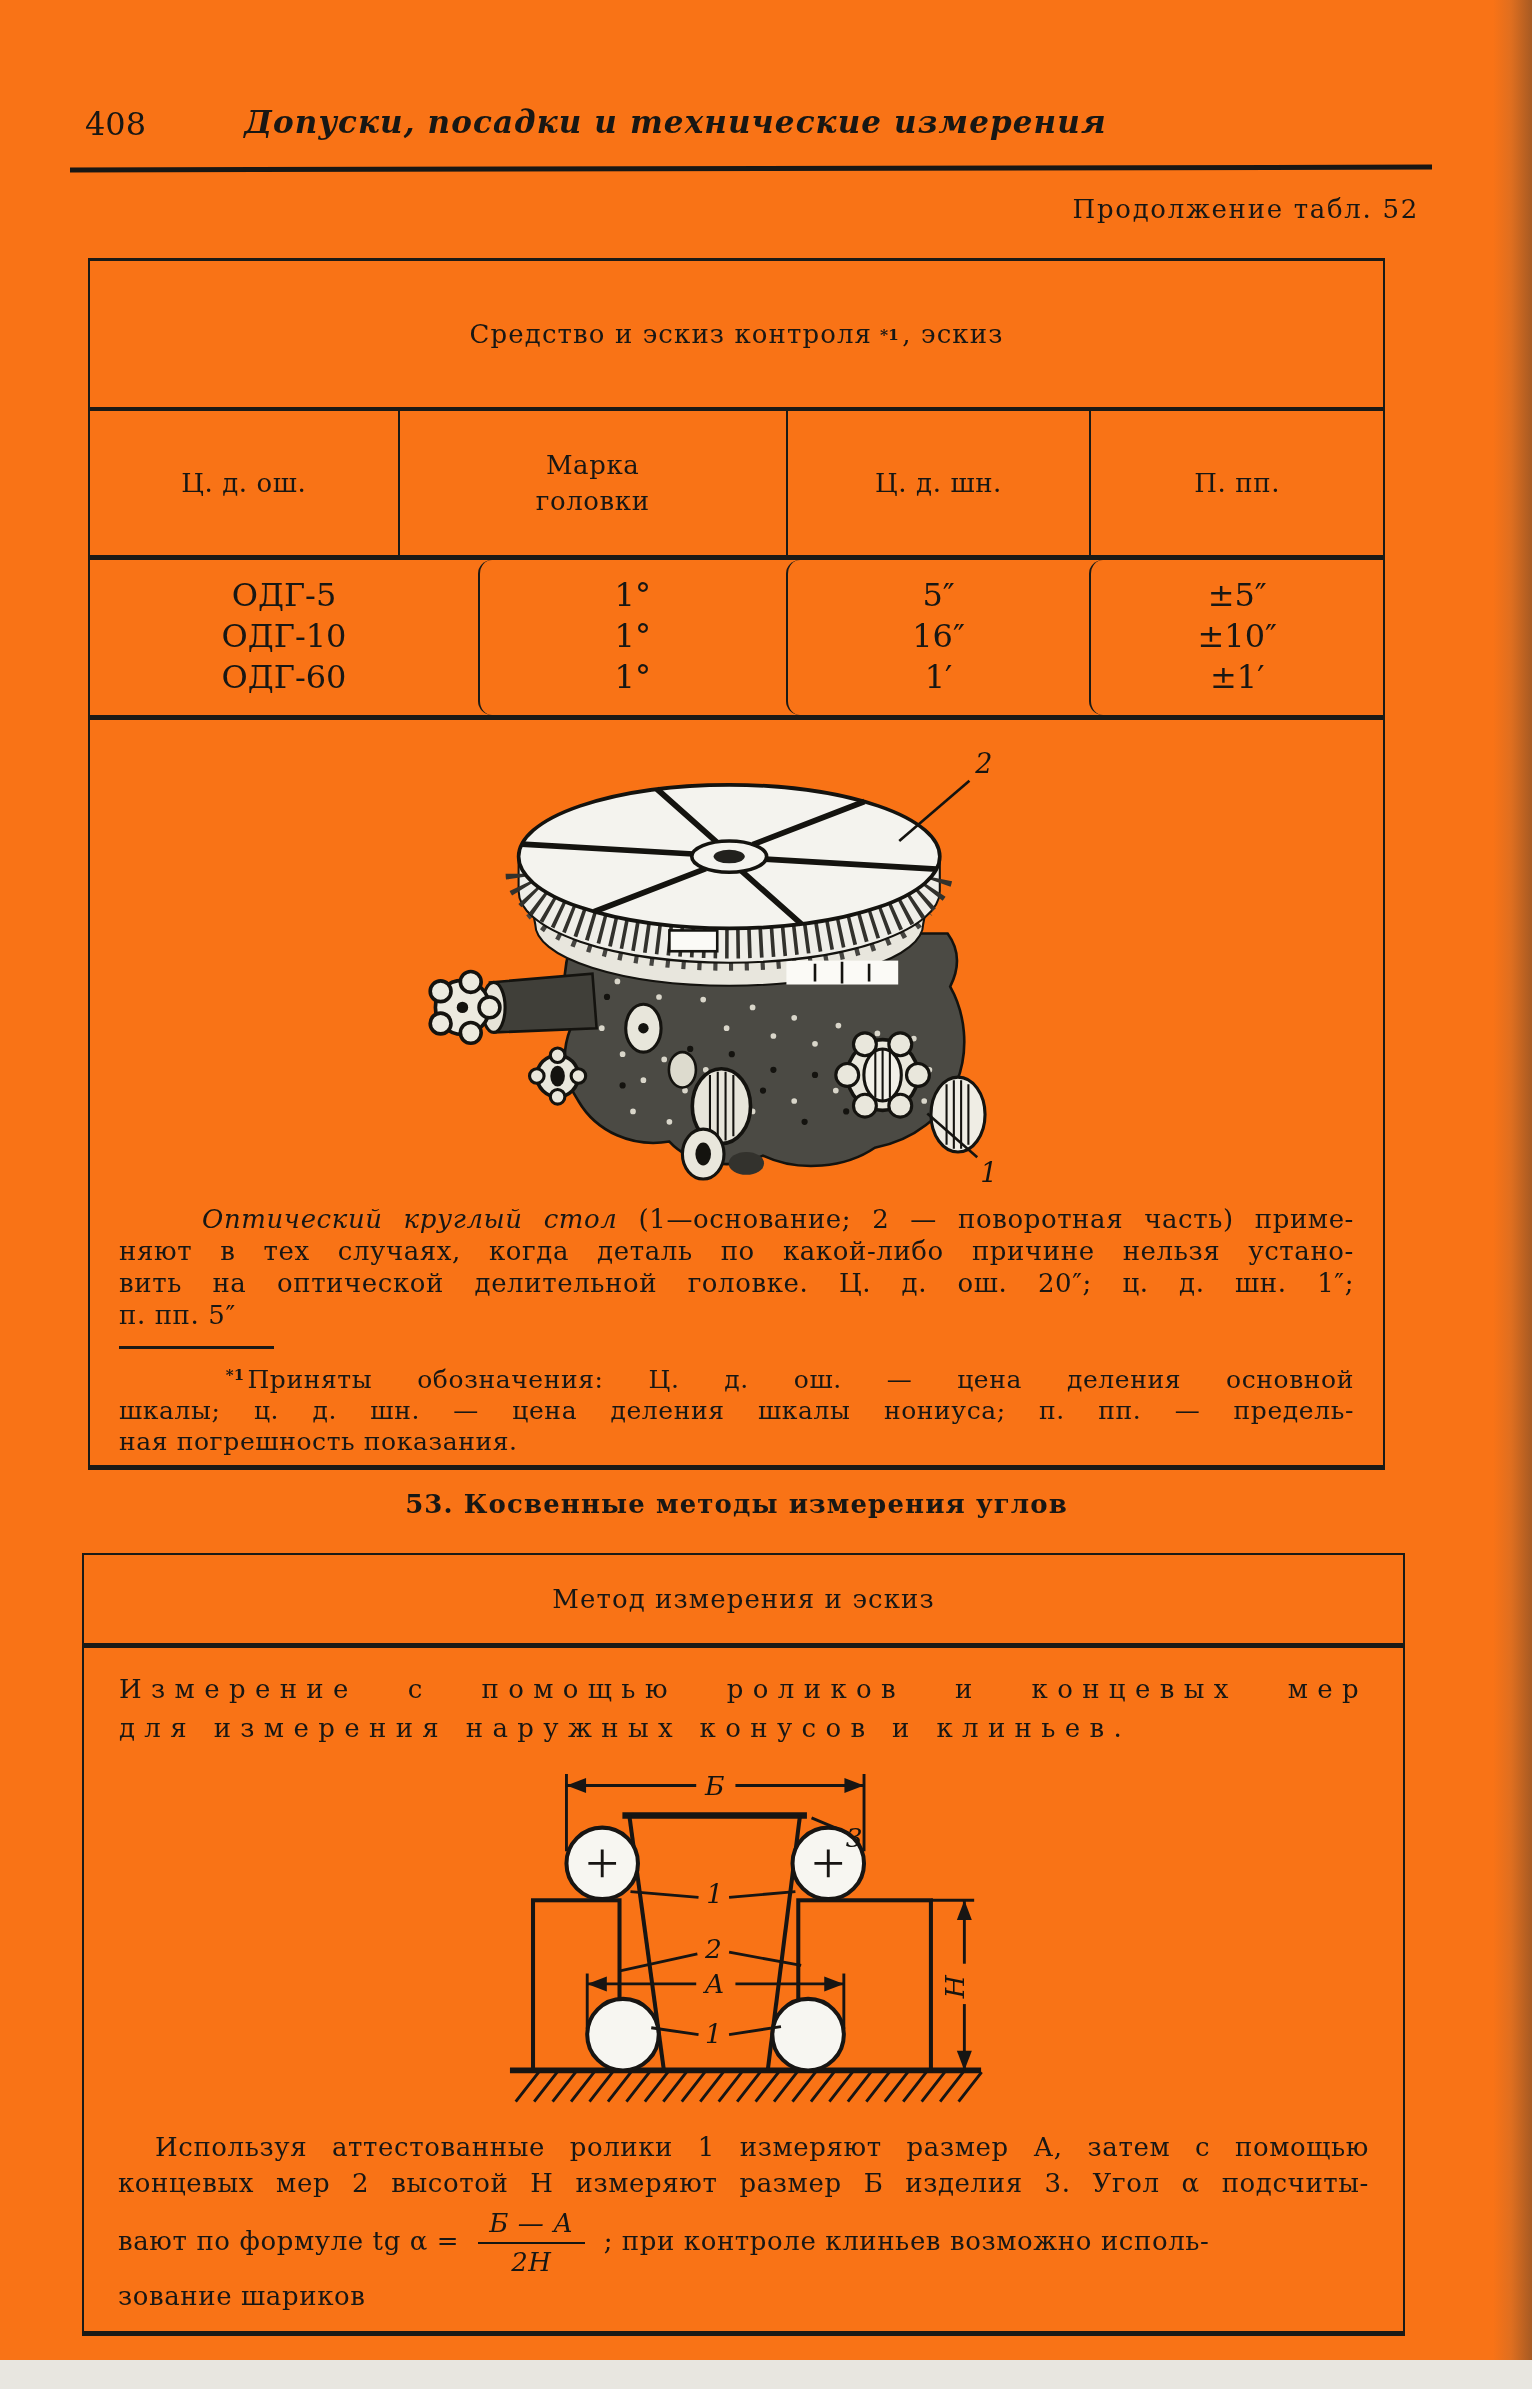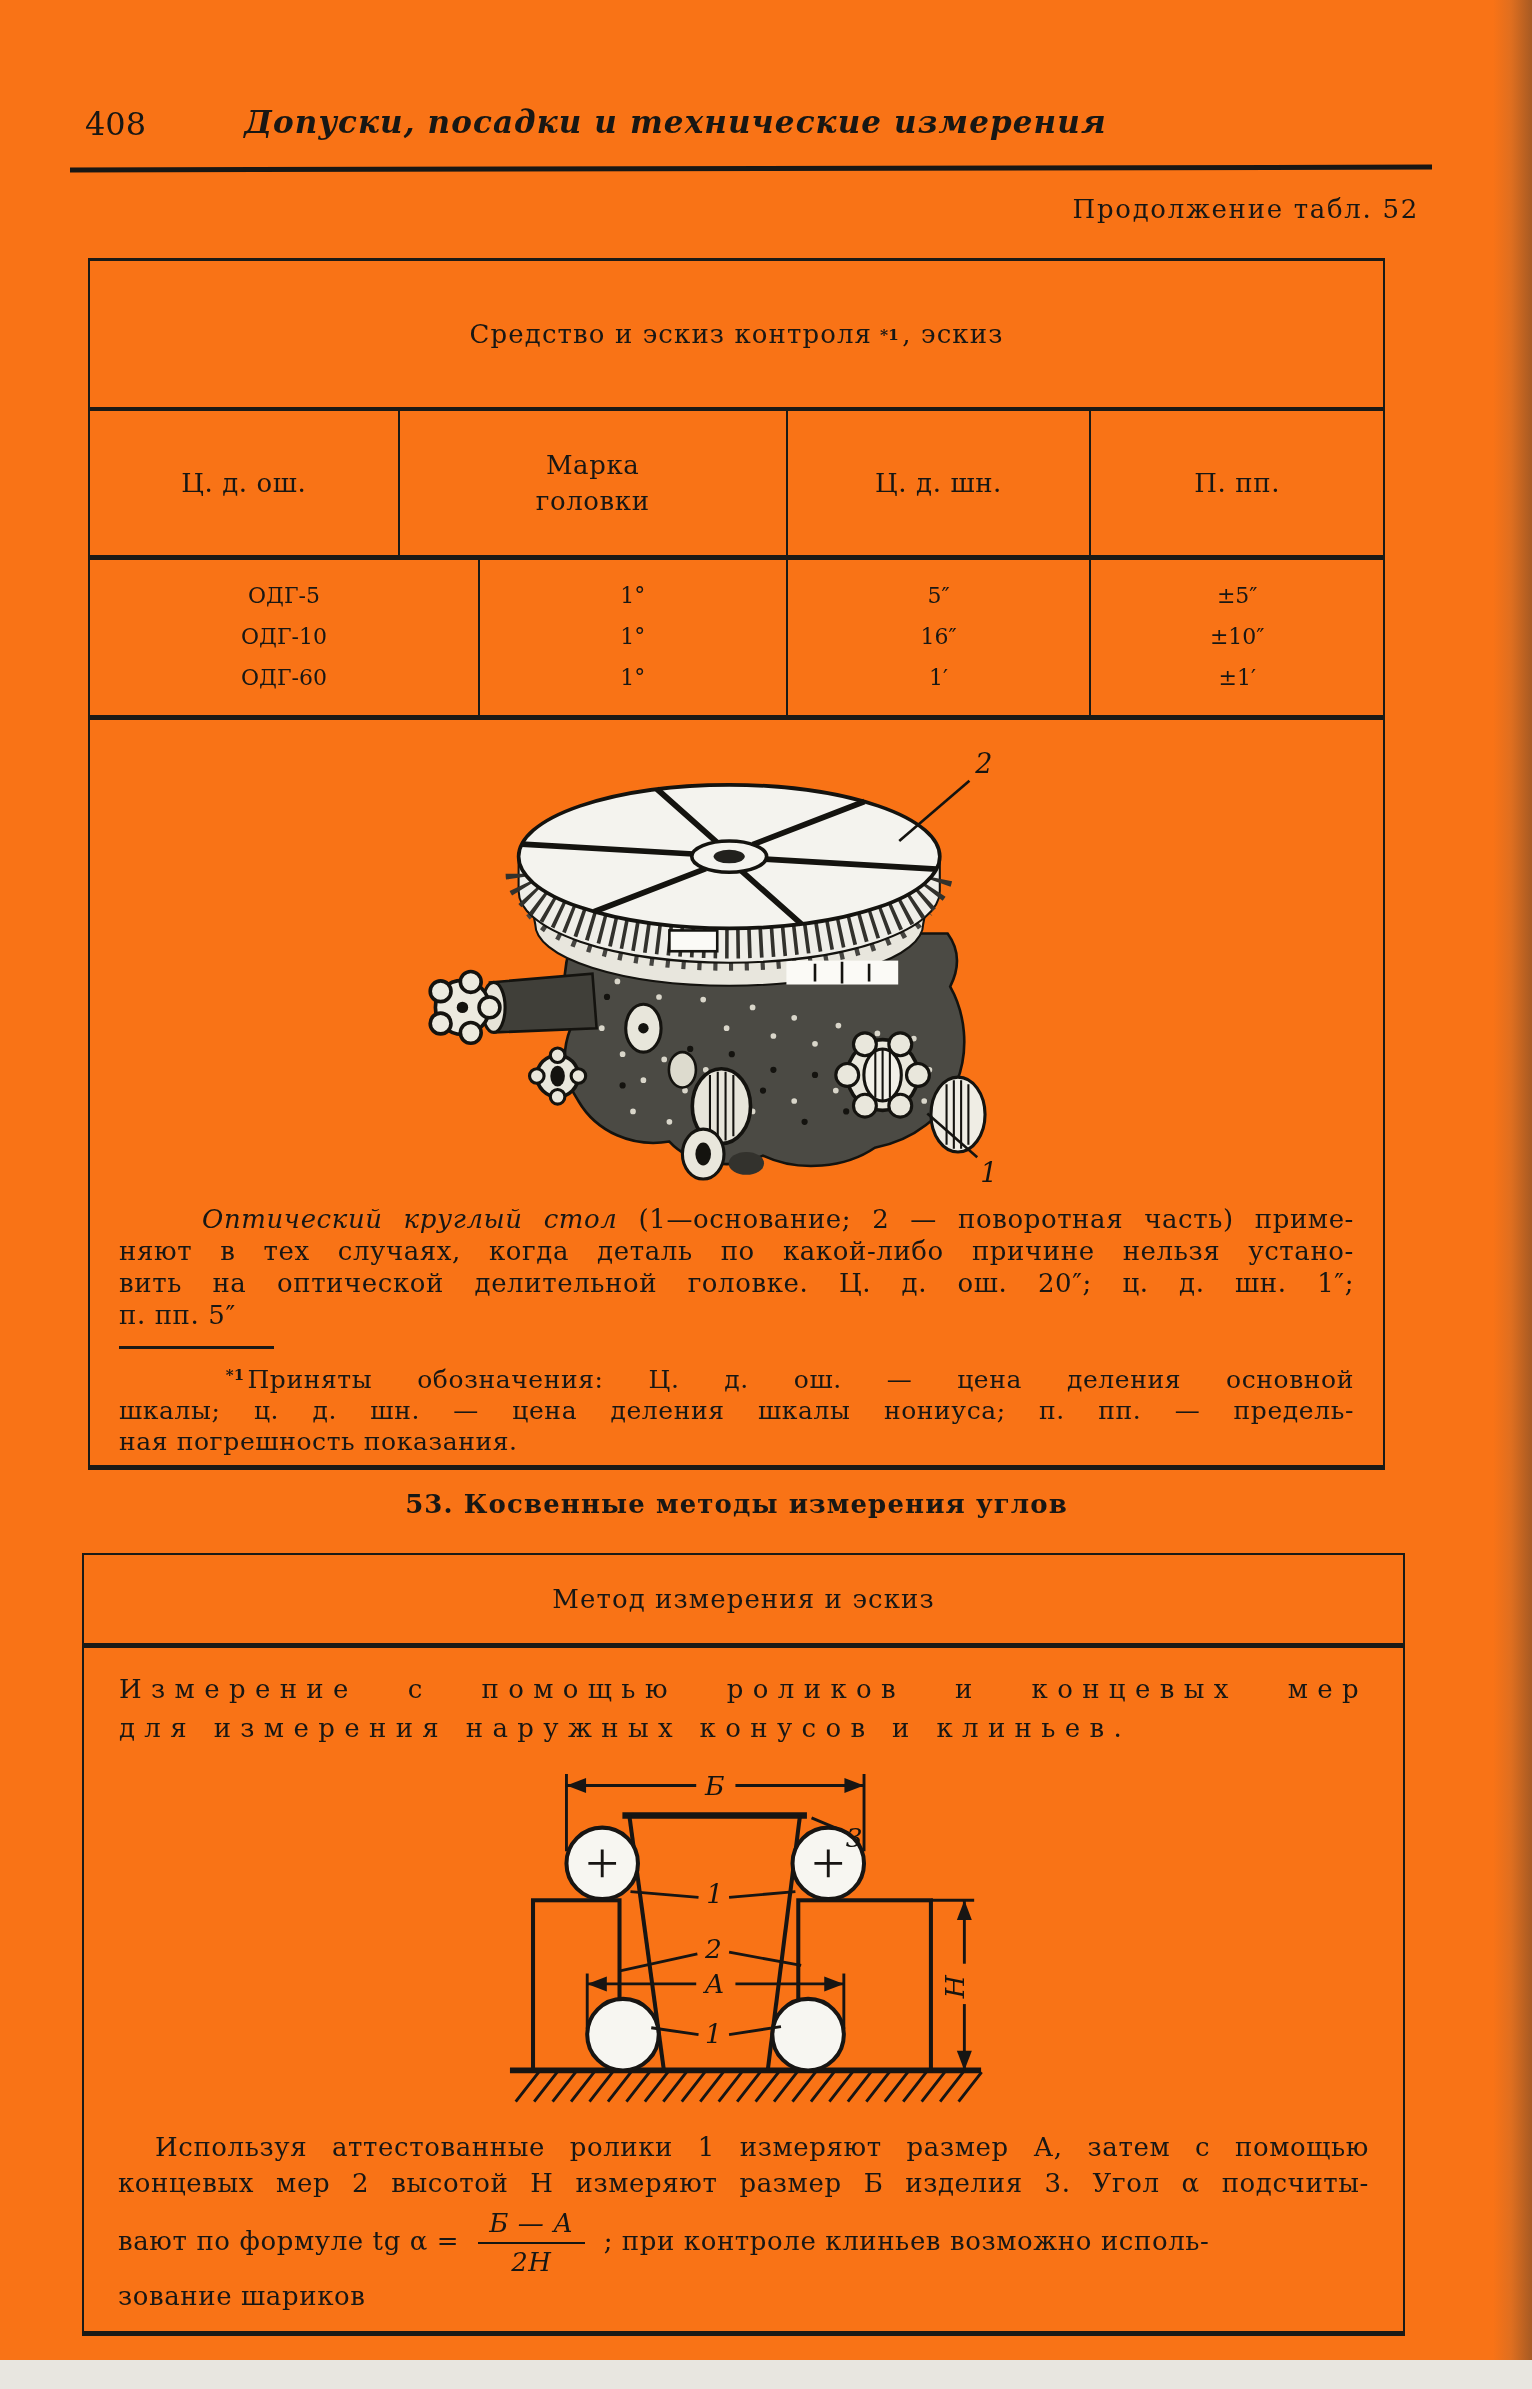--- a/index.html
+++ b/index.html
@@ -36,21 +36,21 @@
   .sup{font-size:0.6em; vertical-align:0.5em; font-weight:bold; margin:0 3.4px 0 7.8px; letter-spacing:0;}
   .t52-cols{display:flex; height:144px; border-bottom:5px solid #1b1a16;}
   .t52-cols .c, .t52-data .c{box-sizing:border-box;}
   .c1{width:30%;} .c2{width:23.8%;} .c3{width:23.5%;} .c4{width:22.7%;}
   .t52-cols .c{
     display:flex; align-items:center; justify-content:center;
     font-size:26px; text-align:center; white-space:pre-line; line-height:36px; letter-spacing:0.6px;
   }
   .t52-cols .c + .c, .t52-data .c + .c{border-left:2.2px solid #1b1a16;}
   .t52-data{display:flex; border-bottom:5px solid #1b1a16;}
-  .t52-data .c{padding:14.5px 0 17px; text-align:center; font-size:22px;}
+  .t52-data .c{padding:14.5px 0 17px; text-align:center; font-size:32px;border-radius:14px;}
   .t52-data .ln{line-height:41px;}
   .t52-fig{padding:15.6px 29px 0;}
   .fig1{display:block; margin:2.2px auto 0; width:676px; height:auto;}
   .figtext{font-family:"DejaVu Serif",serif; font-style:italic; font-size:52px; fill:#161511;}
 
   .caption{margin-top:13.4px; font-size:26px; line-height:32px; letter-spacing:0.6px;}
   .cap-ital{font-style:italic;margin-left:46px;}
   .just{text-align:justify; text-align-last:justify; white-space:nowrap; overflow:hidden;}
   .ind1{text-indent:37px;}
   .footnote{margin-top:14.5px; font-size:25px; line-height:31px; letter-spacing:0.6px;}

